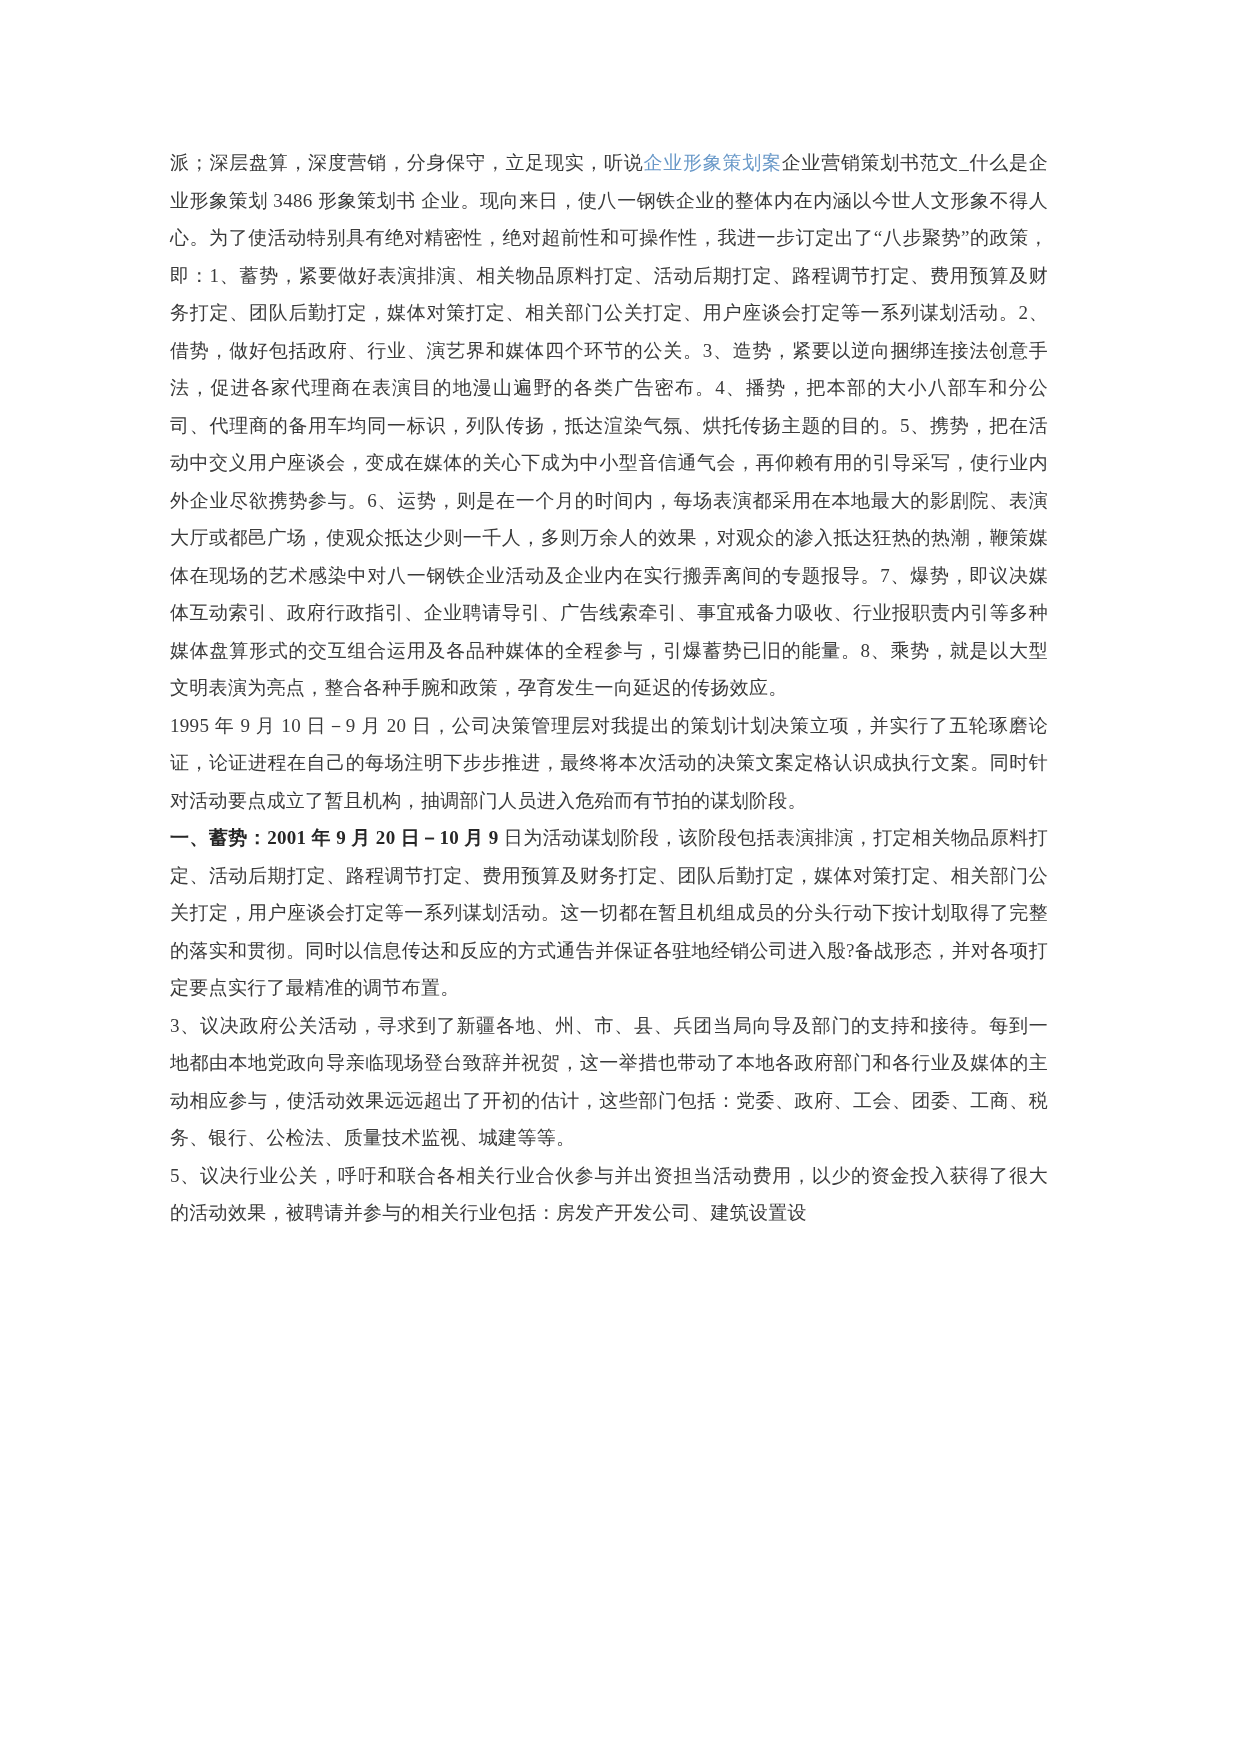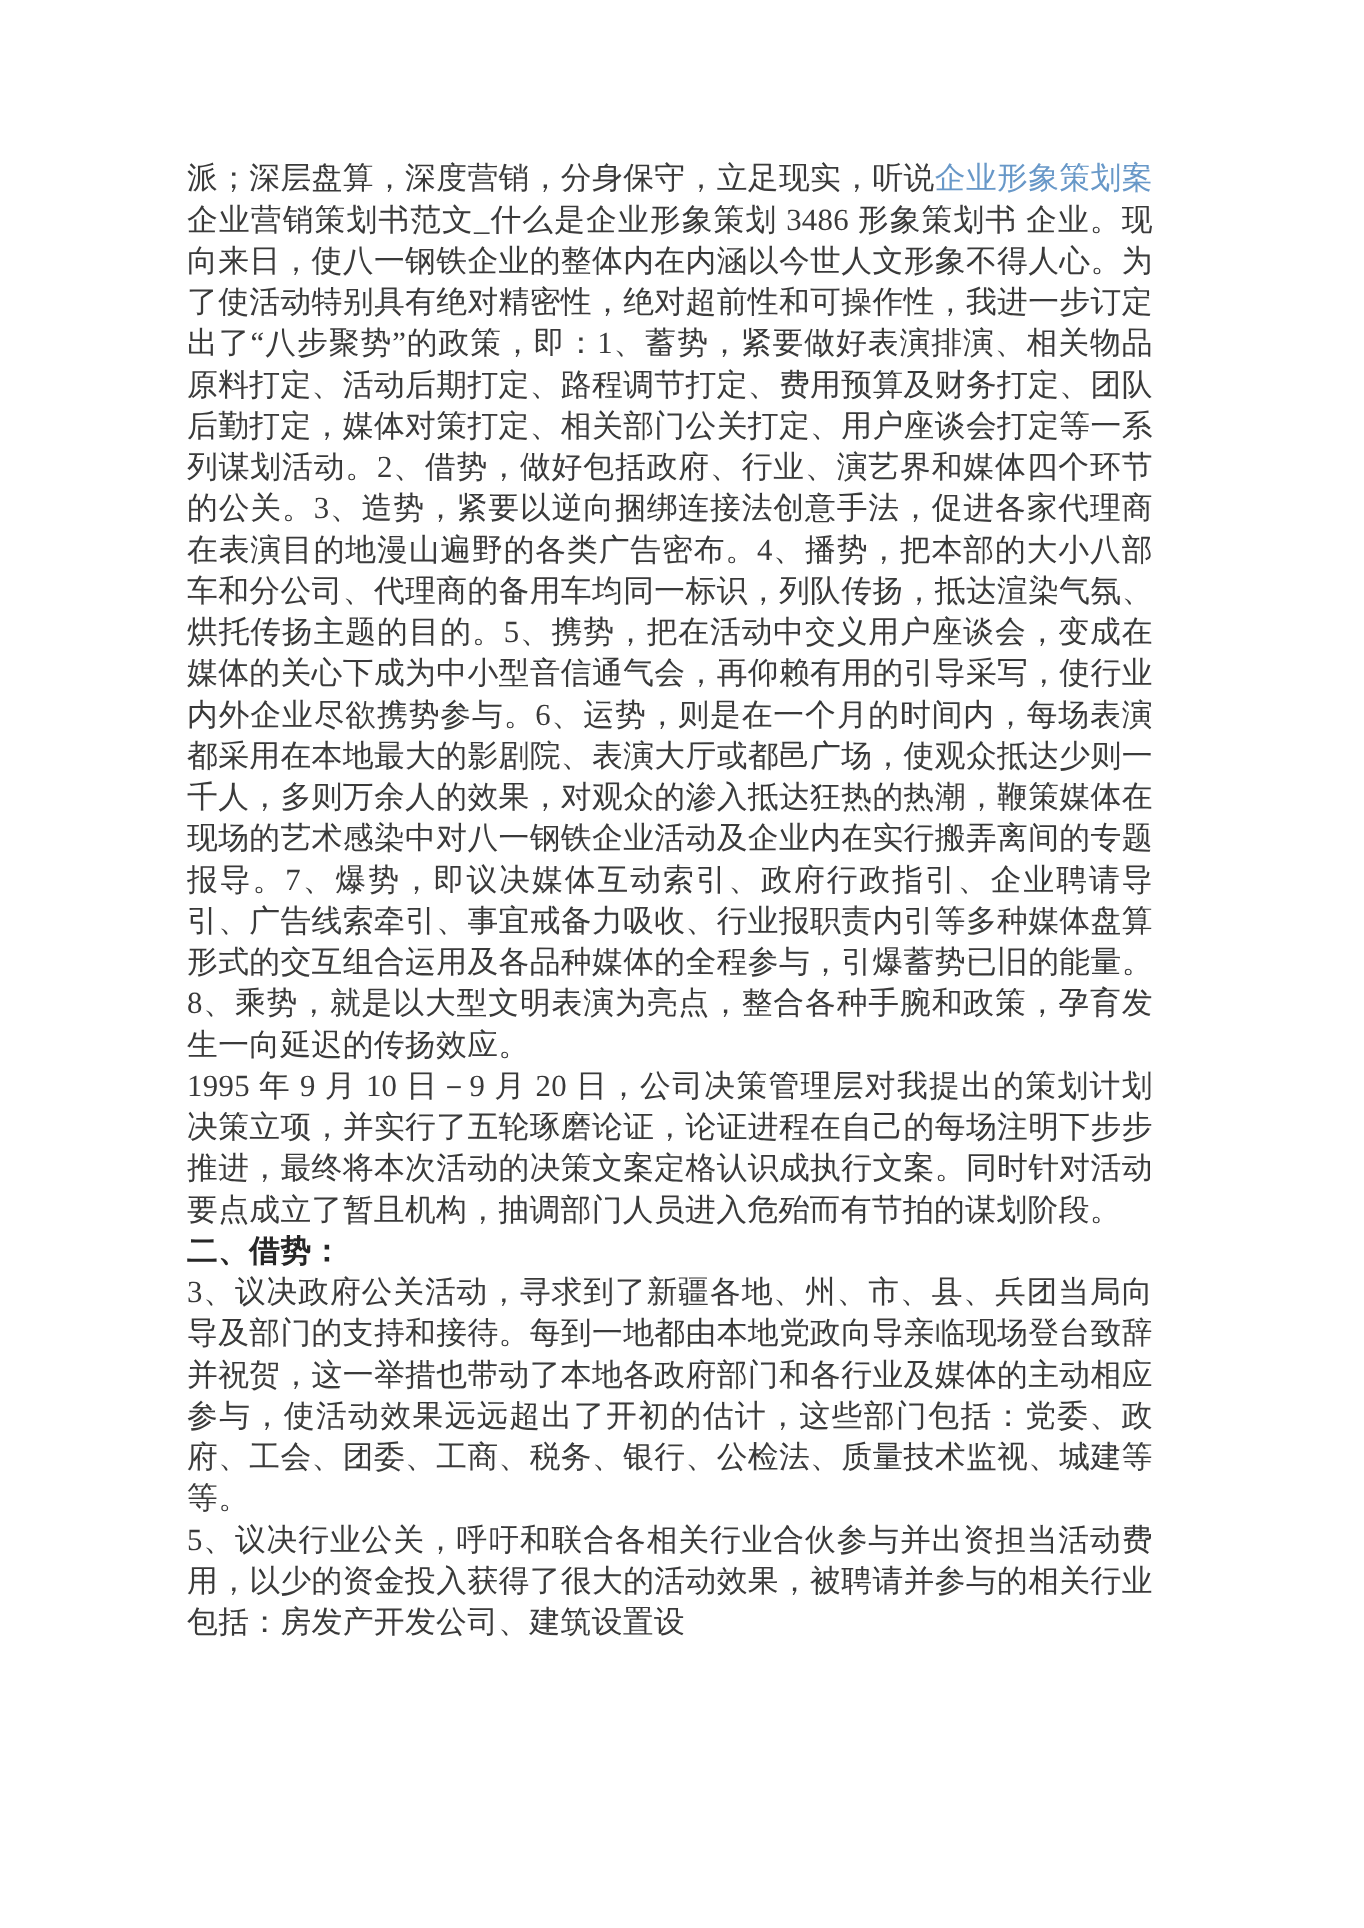--- a/index.html
+++ b/index.html
@@ -23,21 +23,21 @@
     width: 1240px;
     height: 1753px;
     background: var(--page-bg);
   }
   .doc-content {
     position: absolute;
     left: 170px;
     top: 144px;
     width: 878px;
     color: var(--text-color);
-    font-size: 28px;
+    font-size: 19px;
     line-height: 37.5px;
     text-align: justify;
     letter-spacing: 0.3px;
     word-break: break-all;
   }
   p.para {
     margin: 0;
   }
   .bold {
     font-weight: bold;
@@ -49,17 +49,17 @@
     text-decoration: none;
   }
 </style>
 </head>
 <body>
 
 <div class="page">
   <div class="doc-content">
       <p class="para"><span>派；深层盘算，深度营销，分身保守，立足现实，听说</span><span class="link">企业形象策划案</span><span>企业营销策划书范文_什么是企业形象策划 3486 形象策划书 企业。现向来日，使八一钢铁企业的整体内在内涵以今世人文形象不得人心。为了使活动特别具有绝对精密性，绝对超前性和可操作性，我进一步订定出了“八步聚势”的政策，即：1、蓄势，紧要做好表演排演、相关物品原料打定、活动后期打定、路程调节打定、费用预算及财务打定、团队后勤打定，媒体对策打定、相关部门公关打定、用户座谈会打定等一系列谋划活动。2、借势，做好包括政府、行业、演艺界和媒体四个环节的公关。3、造势，紧要以逆向捆绑连接法创意手法，促进各家代理商在表演目的地漫山遍野的各类广告密布。4、播势，把本部的大小八部车和分公司、代理商的备用车均同一标识，列队传扬，抵达渲染气氛、烘托传扬主题的目的。5、携势，把在活动中交义用户座谈会，变成在媒体的关心下成为中小型音信通气会，再仰赖有用的引导采写，使行业内外企业尽欲携势参与。6、运势，则是在一个月的时间内，每场表演都采用在本地最大的影剧院、表演大厅或都邑广场，使观众抵达少则一千人，多则万余人的效果，对观众的渗入抵达狂热的热潮，鞭策媒体在现场的艺术感染中对八一钢铁企业活动及企业内在实行搬弄离间的专题报导。7、爆势，即议决媒体互动索引、政府行政指引、企业聘请导引、广告线索牵引、事宜戒备力吸收、行业报职责内引等多种媒体盘算形式的交互组合运用及各品种媒体的全程参与，引爆蓄势已旧的能量。8、乘势，就是以大型文明表演为亮点，整合各种手腕和政策，孕育发生一向延迟的传扬效应。</span></p>
       <p class="para"><span>1995 年 9 月 10 日－9 月 20 日，公司决策管理层对我提出的策划计划决策立项，并实行了五轮琢磨论证，论证进程在自己的每场注明下步步推进，最终将本次活动的决策文案定格认识成执行文案。同时针对活动要点成立了暂且机构，抽调部门人员进入危殆而有节拍的谋划阶段。</span></p>
-      <p class="para"><span class="bold">二、借势：</span></p>
+      <p class="para"><span class="bold">一、蓄势：2001 年 9 月 20 日－10 月 9 </span><span>日为活动谋划阶段，该阶段包括表演排演，打定相关物品原料打定、活动后期打定、路程调节打定、费用预算及财务打定、团队后勤打定，媒体对策打定、相关部门公关打定，用户座谈会打定等一系列谋划活动。这一切都在暂且机组成员的分头行动下按计划取得了完整的落实和贯彻。同时以信息传达和反应的方式通告并保证各驻地经销公司进入殷?备战形态，并对各项打定要点实行了最精准的调节布置。</span></p>
       <p class="para"><span> 3、议决政府公关活动，寻求到了新疆各地、州、市、县、兵团当局向导及部门的支持和接待。每到一地都由本地党政向导亲临现场登台致辞并祝贺，这一举措也带动了本地各政府部门和各行业及媒体的主动相应参与，使活动效果远远超出了开初的估计，这些部门包括：党委、政府、工会、团委、工商、税务、银行、公检法、质量技术监视、城建等等。</span></p>
       <p class="para"><span> 5、议决行业公关，呼吁和联合各相关行业合伙参与并出资担当活动费用，以少的资金投入获得了很大的活动效果，被聘请并参与的相关行业包括：房发产开发公司、建筑设置设</span></p>
     </div>
 </div>
 
 </body></html>

